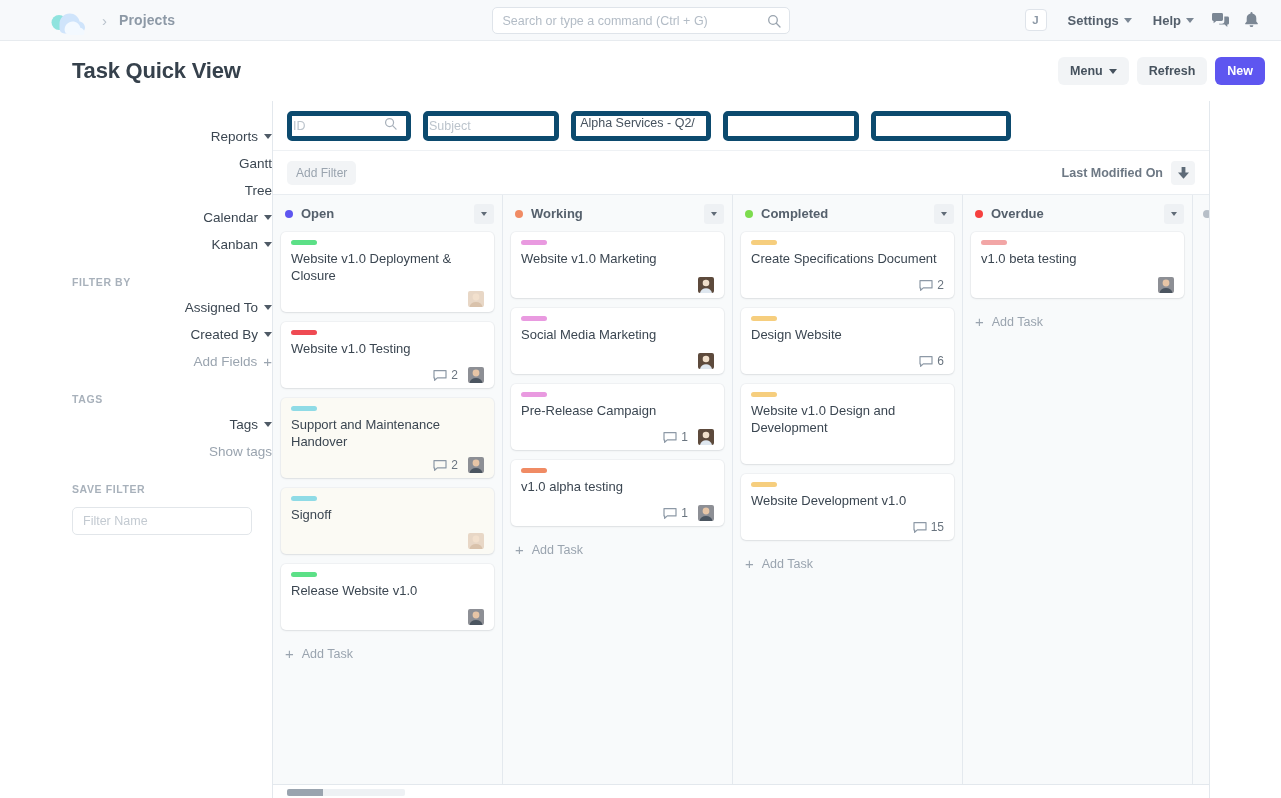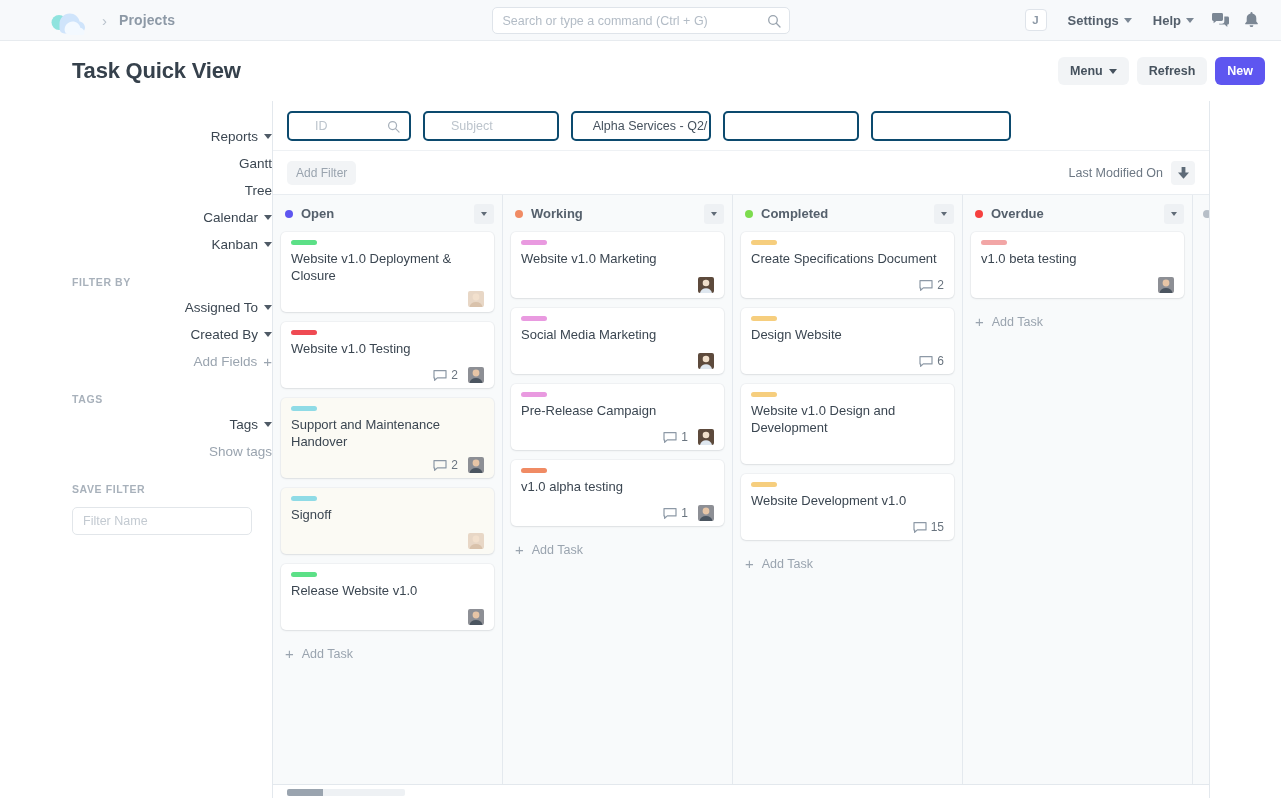--- a/index.html
+++ b/index.html
@@ -138,22 +138,22 @@
     background: #fff; display: flex; flex-direction: column;
     margin-right: 71px; overflow: hidden; position: relative;
   }
 
   .filter-row {
     height: 50px; display: flex; align-items: center;
     padding: 0 14px; gap: 12px; border-bottom: 1px solid #eef1f4;
     background: #fff;
   }
   .f-input {
-    height: 30px; border: 2px solid #0c4a6e; border-radius: 5px;
-    display: flex; align-items: center; padding: 0 8px 0 26px;
+    height: 30px; border: 5px solid #0c4a6e; border-radius: 5px;
+    display: flex; padding: 0 8px 0 1px;
     background: #fff;
   }
   .f-input input {
     border: none; outline: none; background: transparent; width: 100%;
     font-size: 12.5px; color: #36414c;
     font-family: "Liberation Sans", sans-serif;
   }
   .f-input input::placeholder { color: #bcc4cc; }
   .f-id { width: 124px; }
   .f-subject { width: 136px; }
@@ -164,21 +164,21 @@
 
   .subfilter-row {
     height: 43px; display: flex; align-items: center;
     padding: 0 14px; background: #fff;
   }
   .add-filter-btn {
     background: #f2f4f6; color: #9aa4af; font-size: 12px;
     padding: 5px 9px; border-radius: 5px; font-weight: 400;
   }
   .sort-wrap { margin-left: auto; display: flex; align-items: center; gap: 8px; }
-  .sort-label { font-size: 12.5px; color: #6d7884; }
+  .sort-label { font-size: 12.5px; color: #6d7884; font-weight: bold; }
   .sort-btn {
     width: 24px; height: 24px; background: #f2f4f6; border-radius: 4px;
     display: flex; align-items: center; justify-content: center;
   }
 
   
   .board {
     flex: 1; display: flex; align-items: stretch;
     background: #fde047; border-top: 1px solid #e9edf1;
     overflow: hidden;

